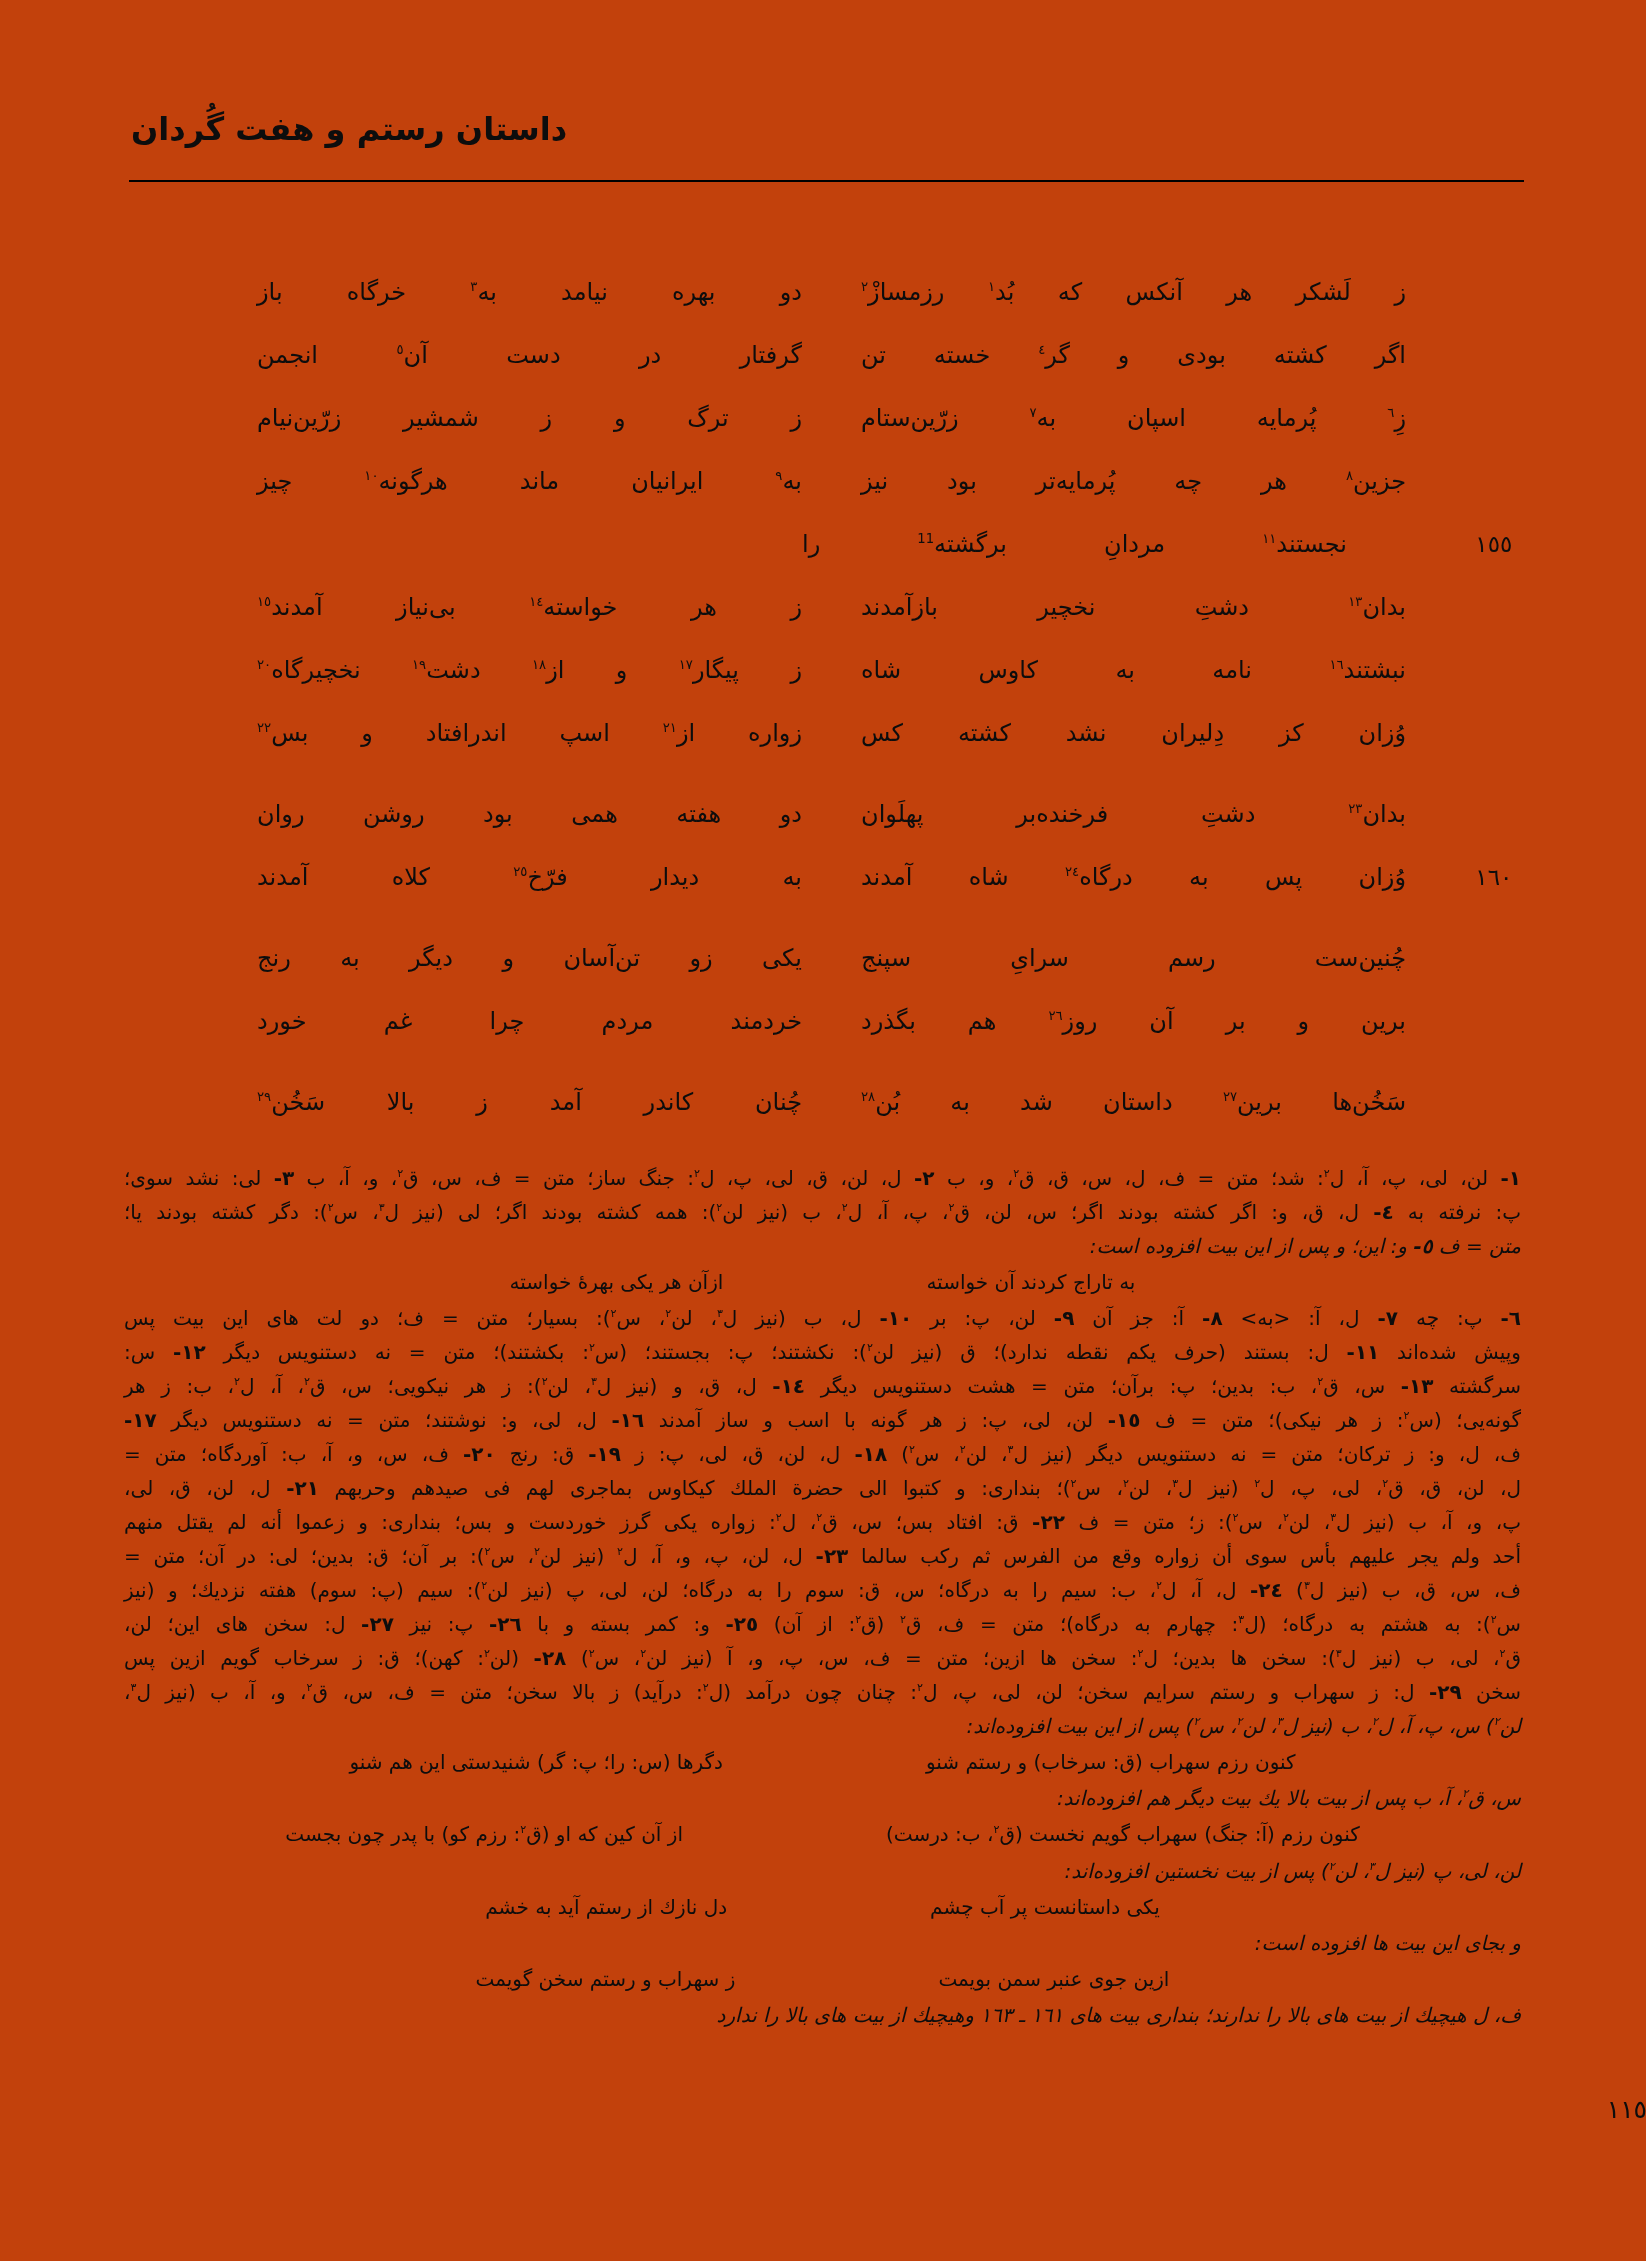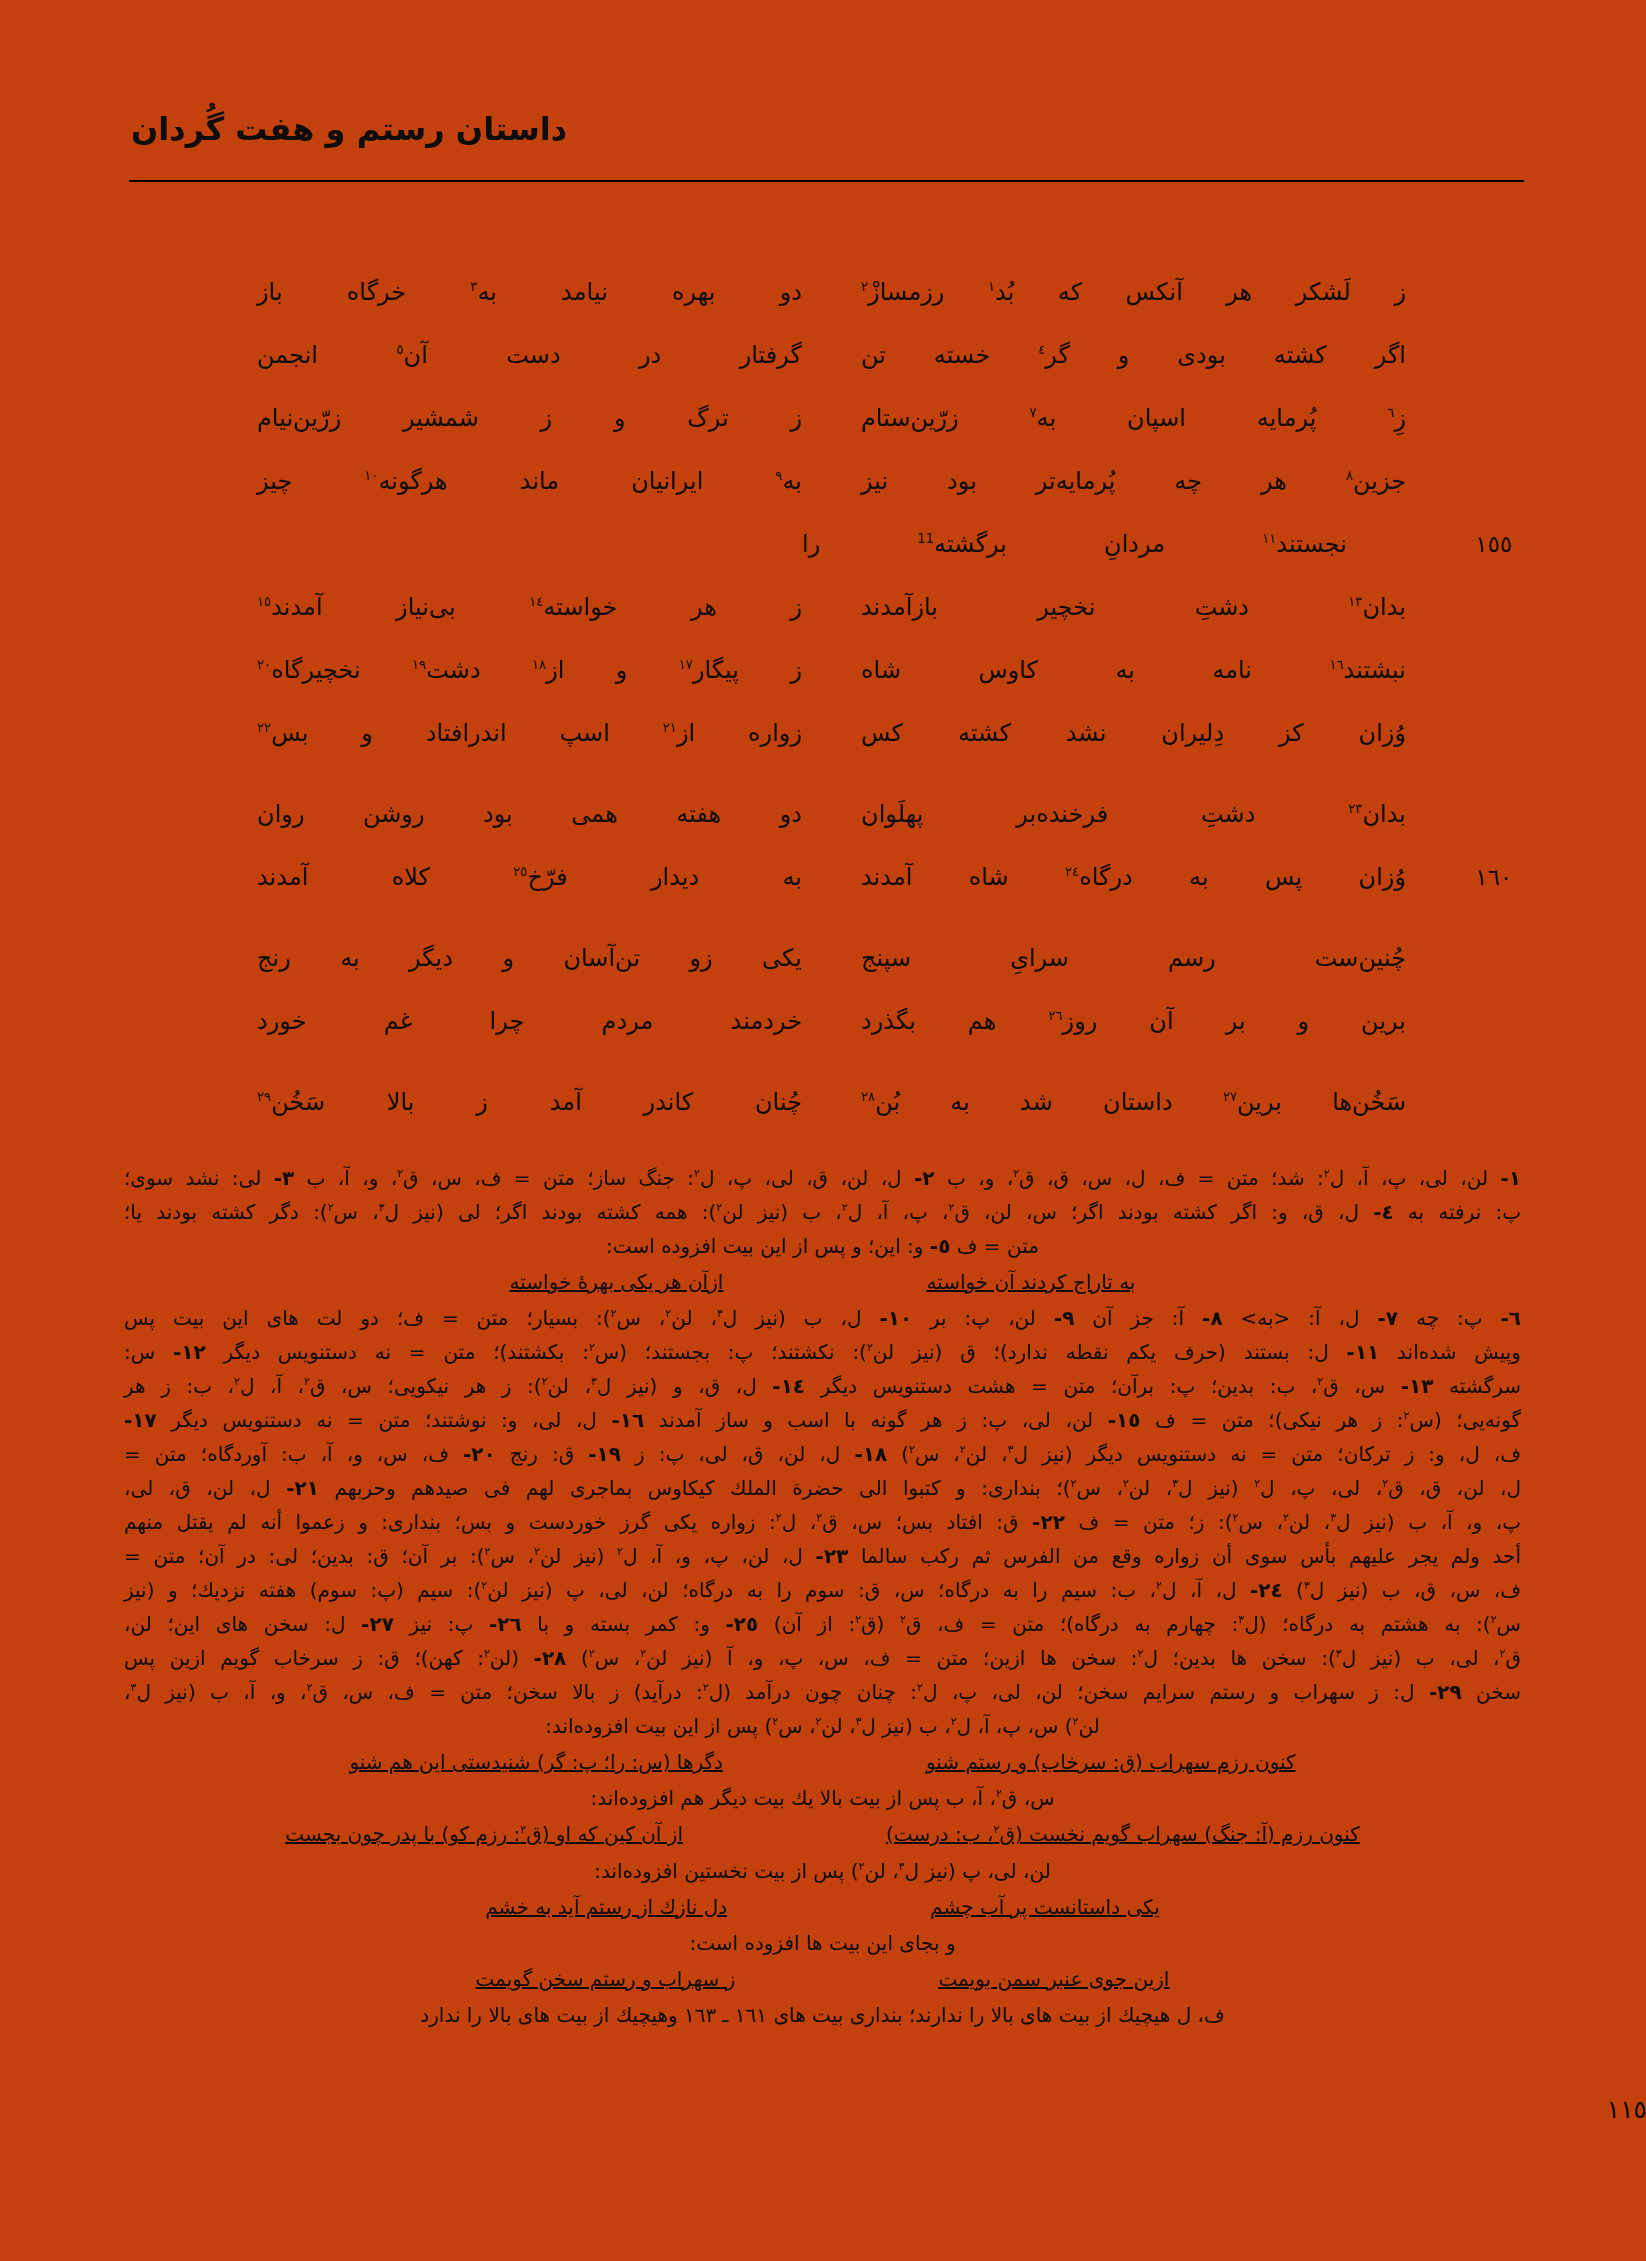--- a/index.html
+++ b/index.html
@@ -59,33 +59,34 @@
     direction:rtl;
     font-size:20px;
   }
   .app-line{
     line-height:34px;
     text-align:justify;
     -moz-text-align-last:justify;
     text-align-last:justify;
   }
   .app-line.start{
-    text-align:center;
+    text-align:right;
     -moz-text-align-last:auto;
     text-align-last:auto;
+    font-style:italic;
   }
   .app-line b{font-weight:700;}
   .app-verse{
     display:flex;flex-direction:row;
     justify-content:center;
     gap:203px;
     line-height:34px;
     margin:2.1px 0;
   }
-  .app-verse span{white-space:nowrap;text-decoration:underline;}
+  .app-verse span{white-space:nowrap;}
   
   .pagenum{
     position:absolute;top:2095px;left:0;width:100%;
     text-align:right;
     font-size:25px;
     direction:rtl;
   }
 </style>
 </head>
 <body>

